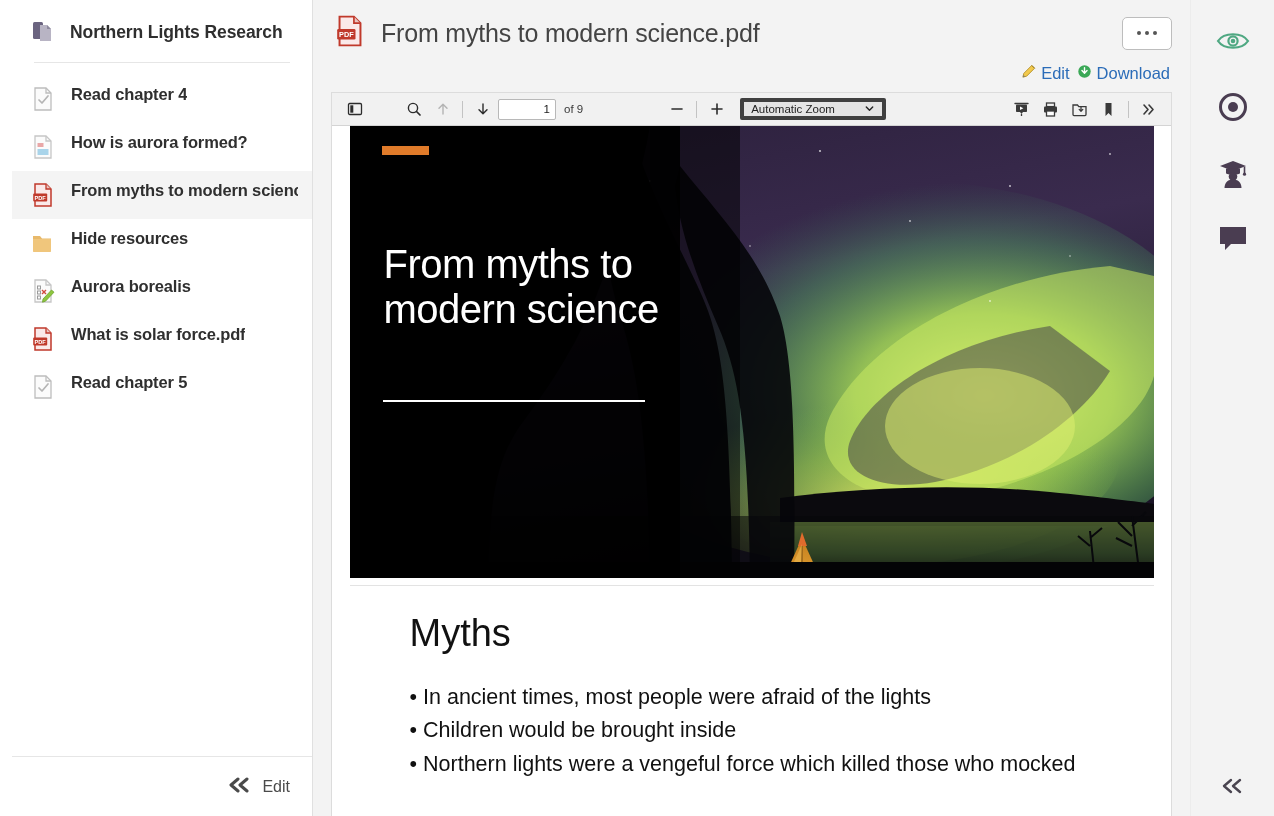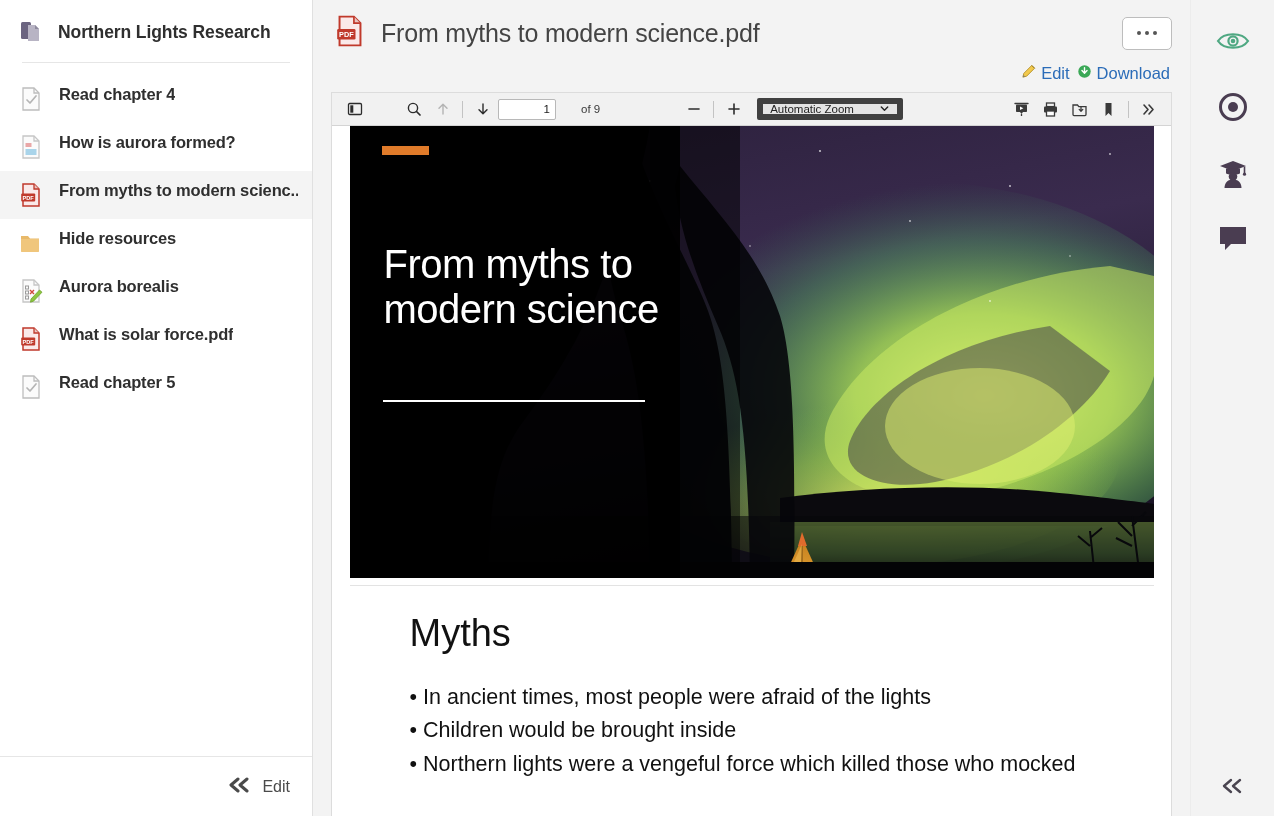--- a/index.html
+++ b/index.html
@@ -7,21 +7,21 @@
     width: 1274px; height: 816px;
     font-family: "Liberation Sans", sans-serif;
     background: #ffffff; overflow: hidden;
   }
   .app { display: flex; width: 1274px; height: 816px; }
 
   
   .sidebar {
     width: 313px; height: 816px; background: #ffffff;
     border-right: 1px solid #e0e0e0;
-    display: flex; flex-direction: column; position: relative;
+    display: flex; flex-direction: column; position: relative; padding-left: 12px;
   }
   .sb-head {
     display: flex; align-items: center; gap: 14px;
     padding: 18px 20px 16px 18px;
   }
   .sb-head-title {
     font-size: 17.5px; font-weight: 700; color: #2f2f2f; letter-spacing: -0.1px;
   }
   .sb-divider { height: 1px; background: #e6e6e6; margin: 0 22px 12px 22px; }
   .sb-list { flex: 1; overflow: hidden; }
@@ -86,24 +86,24 @@
   .tb-btn {
     width: 27px; height: 25px; display: flex; align-items: center;
     justify-content: center; cursor: pointer; border-radius: 2px;
   }
   .tb-sep { width: 1px; height: 17px; background: #c3c3c3; margin: 0 4px; }
   .page-input {
     width: 58px; height: 21px; background: #fff; border: 1px solid #b8b8b8;
     border-radius: 2px; font-size: 11.5px; text-align: right;
     padding-right: 5px; color: #1a1a1a; font-family: "Liberation Sans", sans-serif;
   }
-  .page-of { font-size: 11.5px; color: #3a3a3a; margin-left: 23px; text-align: right; }
+  .page-of { font-size: 11.5px; color: #3a3a3a; margin-left: 6px; text-align: right; }
   .zoom-select {
     height: 22px; min-width: 146px; background: #e4e4e4;
-    border: 6px solid #404040; border-radius: 2px; font-size: 11.5px;
+    border: 4px solid #404040; border-radius: 2px; font-size: 11.5px;
     color: #222; display: flex; align-items: center; padding: 0 7px;
     cursor: pointer; margin-left: 8px; justify-content: space-between;
   }
   .spacer { flex: 1; }
 
   .pdf-pages {
     flex: 1; overflow: hidden; display: flex; flex-direction: column;
     align-items: center; background: #fff; padding-top: 0px;
   }
   .pdf-page {

